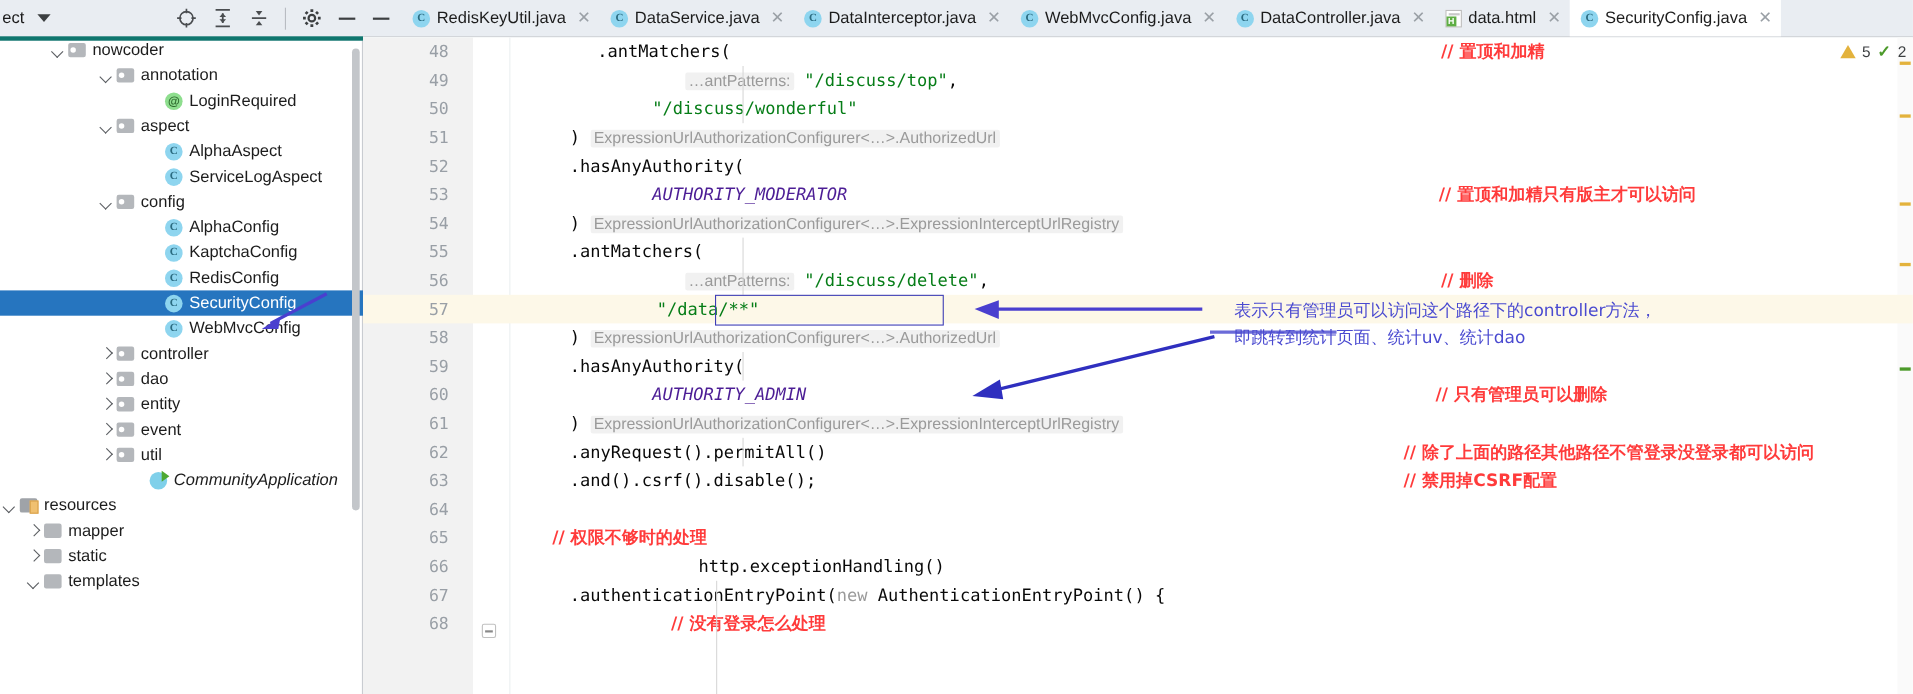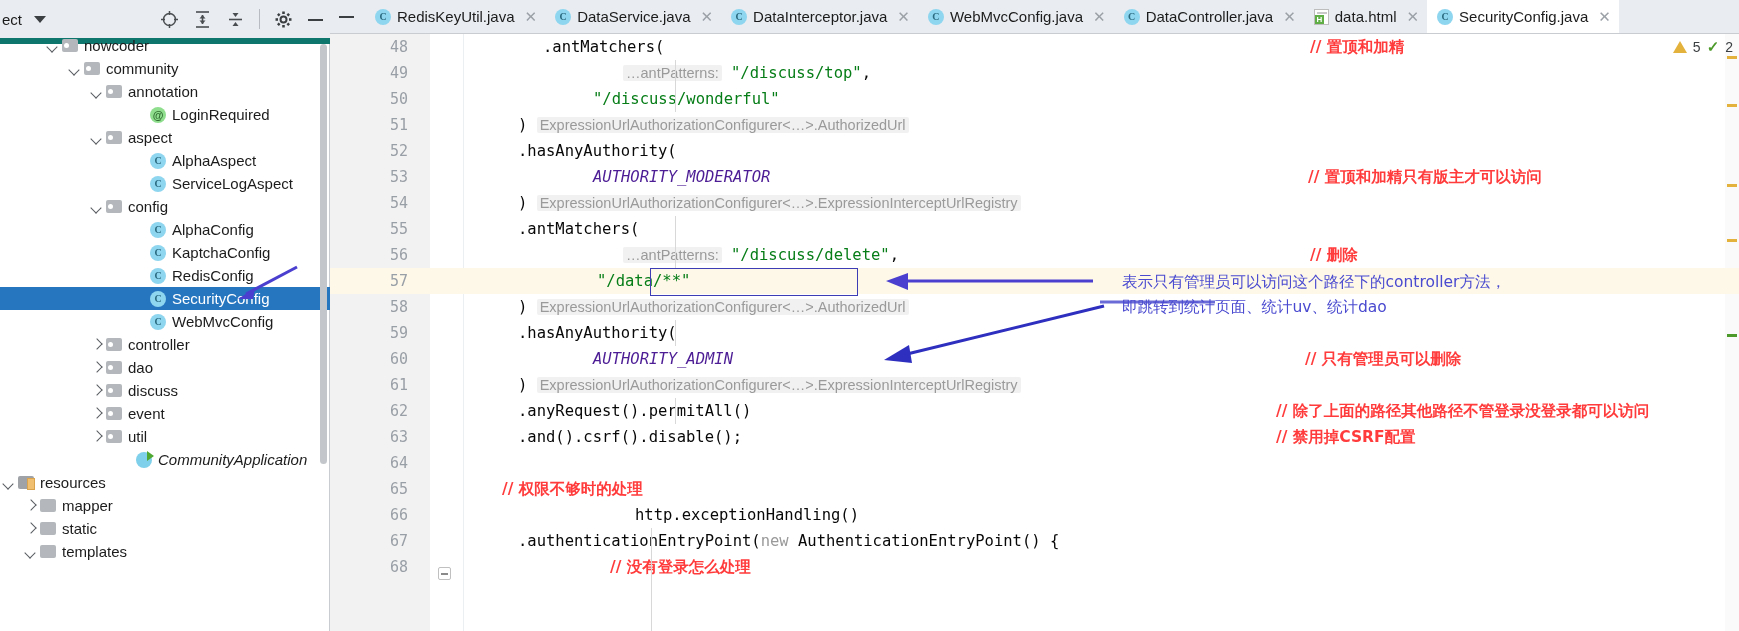--- a/index.html
+++ b/index.html
@@ -11,22 +11,22 @@
     font-family: "Liberation Sans", sans-serif;
   }
   #app { position: relative; width: 1739px; height: 631px; background:#fff; }
 
   
   #left-panel {
     position: absolute; left:0; top:0; width:330px; height:631px;
     background:#ffffff; border-right:1px solid #c9ccd1;
   }
   #project-toolbar {
-    position:absolute; left:0; top:0; width:330px; height:44px;
-    background:#e9edf2; border-bottom:6px solid #0f766e;
+    position:absolute; left:0; top:0; width:330px; height:37px;
+    background:#e9edf2; border-bottom:4px solid #0f766e;
     display:flex; align-items:center;
   }
   #project-label {
     font-size:15px; color:#1a1a1a; margin-left:2px; letter-spacing:0;
   }
   .tb-caret {
     width:0;height:0;border-left:6px solid transparent;border-right:6px solid transparent;
     border-top:7px solid #3c3f41; margin-left:12px;
   }
   .tb-icons { margin-left:auto; display:flex; align-items:center; gap:14px; padding-right:6px;}
@@ -257,67 +257,60 @@
     </div>
 
     <div id="tree">
         <div class="row" style="padding-left: 46px;">
           <span class="arrow down"></span>
           <span class="ic">
             <span class="folder"></span>
           </span>
           <span class="label">nowcoder</span>
         </div>
-        <div class="row" style="padding-left: 68px;">
+        <div class="row" style="padding-left: 90px;">
           <span class="arrow down"></span>
           <span class="ic">
             <span class="folder"></span>
           </span>
-          <span class="label">community</span>
+          <span class="label">annotation</span>
+        </div>
+        <div class="row" style="padding-left: 134px;">
+          <span class="arrow"></span>
+          <span class="ic">
+            <span class="ann">@</span>
+          </span>
+          <span class="label">LoginRequired</span>
         </div>
         <div class="row" style="padding-left: 90px;">
           <span class="arrow down"></span>
           <span class="ic">
             <span class="folder"></span>
           </span>
-          <span class="label">annotation</span>
-        </div>
-        <div class="row" style="padding-left: 134px;">
-          <span class="arrow"></span>
-          <span class="ic">
-            <span class="ann">@</span>
-          </span>
-          <span class="label">LoginRequired</span>
+          <span class="label">aspect</span>
+        </div>
+        <div class="row" style="padding-left: 134px;">
+          <span class="arrow"></span>
+          <span class="ic">
+            <span class="cls">C</span>
+          </span>
+          <span class="label">AlphaAspect</span>
+        </div>
+        <div class="row" style="padding-left: 134px;">
+          <span class="arrow"></span>
+          <span class="ic">
+            <span class="cls">C</span>
+          </span>
+          <span class="label">ServiceLogAspect</span>
         </div>
         <div class="row" style="padding-left: 90px;">
           <span class="arrow down"></span>
           <span class="ic">
             <span class="folder"></span>
           </span>
-          <span class="label">aspect</span>
-        </div>
-        <div class="row" style="padding-left: 134px;">
-          <span class="arrow"></span>
-          <span class="ic">
-            <span class="cls">C</span>
-          </span>
-          <span class="label">AlphaAspect</span>
-        </div>
-        <div class="row" style="padding-left: 134px;">
-          <span class="arrow"></span>
-          <span class="ic">
-            <span class="cls">C</span>
-          </span>
-          <span class="label">ServiceLogAspect</span>
-        </div>
-        <div class="row" style="padding-left: 90px;">
-          <span class="arrow down"></span>
-          <span class="ic">
-            <span class="folder"></span>
-          </span>
           <span class="label">config</span>
         </div>
         <div class="row" style="padding-left: 134px;">
           <span class="arrow"></span>
           <span class="ic">
             <span class="cls">C</span>
           </span>
           <span class="label">AlphaConfig</span>
         </div>
         <div class="row" style="padding-left: 134px;">
@@ -360,21 +353,21 @@
           <span class="ic">
             <span class="folder"></span>
           </span>
           <span class="label">dao</span>
         </div>
         <div class="row" style="padding-left: 90px;">
           <span class="arrow right"></span>
           <span class="ic">
             <span class="folder"></span>
           </span>
-          <span class="label">discuss</span>
+          <span class="label">entity</span>
         </div>
         <div class="row" style="padding-left: 90px;">
           <span class="arrow right"></span>
           <span class="ic">
             <span class="folder"></span>
           </span>
           <span class="label">event</span>
         </div>
         <div class="row" style="padding-left: 90px;">
           <span class="arrow right"></span>

